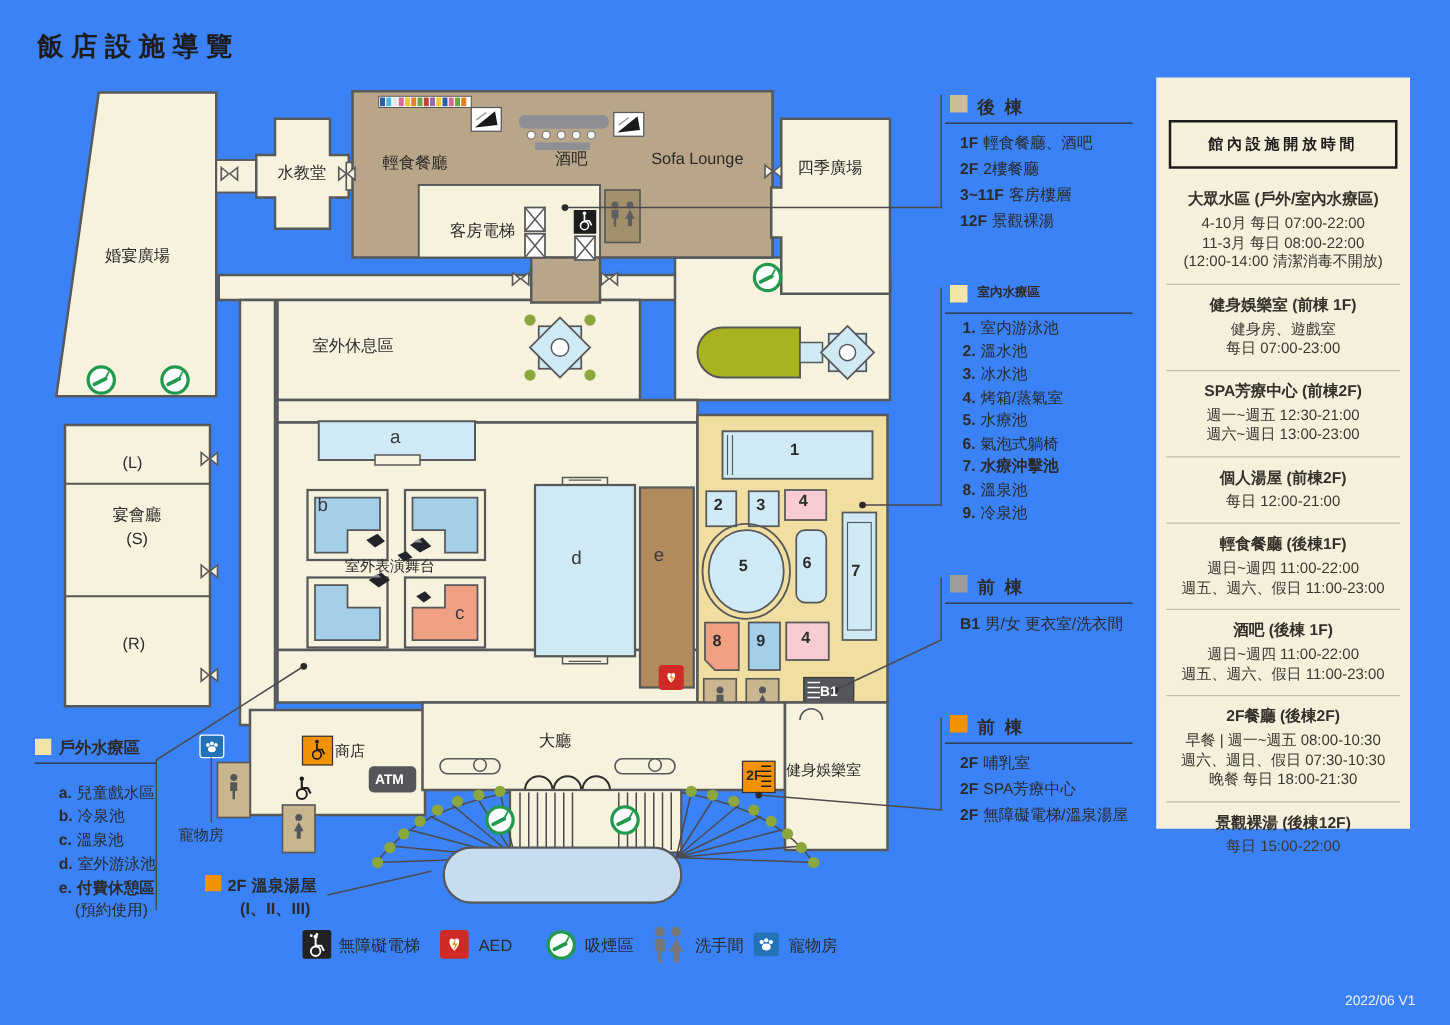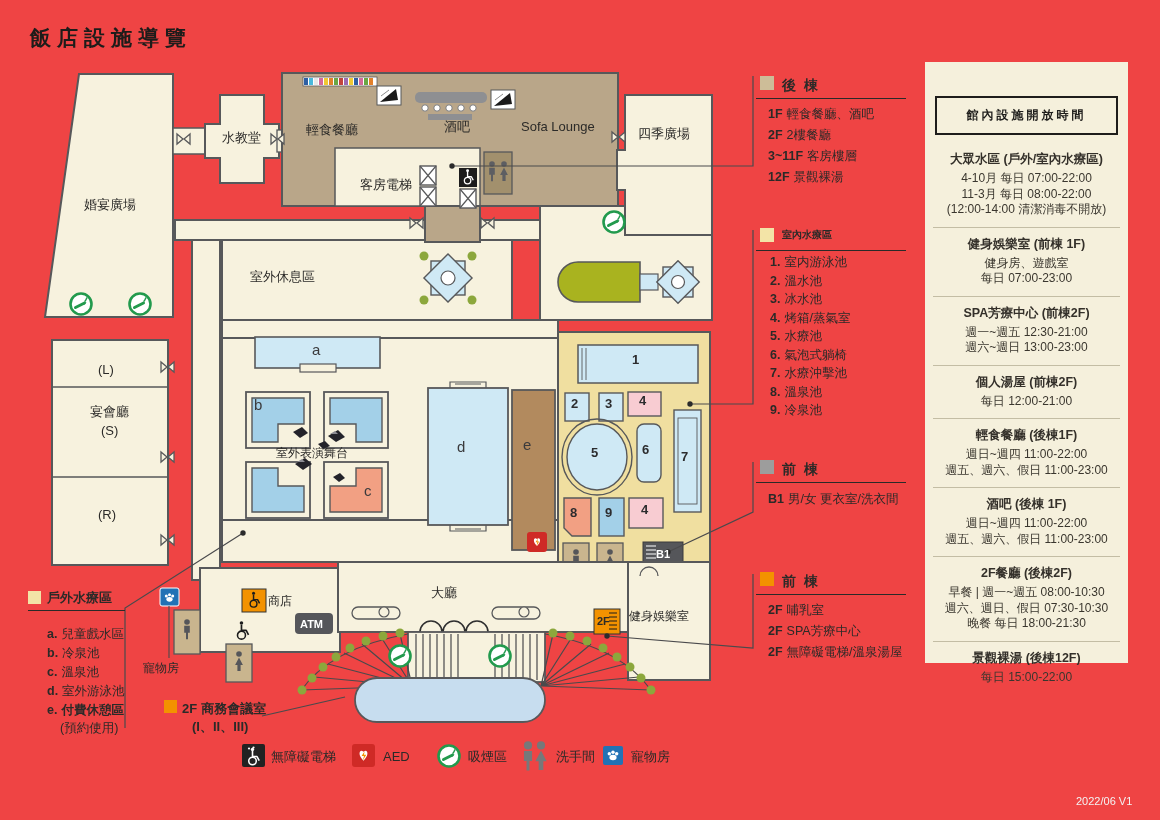--- a/index.html
+++ b/index.html
@@ -1,16 +1,16 @@
 <!DOCTYPE html>
 <html><head>
 <meta charset="utf-8">
 <style>
   html,body{margin:0;padding:0;background:#c9c9c9;}
-  .stage{position:relative;width:1160px;height:820px;background:#ef4444;overflow:hidden;
+  .stage{position:relative;width:1160px;height:820px;background:#3b82f6;overflow:hidden;
          font-family:"Liberation Sans","DejaVu Sans",sans-serif;color:#2b2a28;}
   svg.map{position:absolute;left:0;top:0;}
   .lbl{position:absolute;font-size:13px;line-height:1.15;color:#2b2a28;white-space:nowrap;}
   .b{font-weight:bold;}
   .small{font-size:12px;}
   .tiny{font-size:11px;}
   .white{color:#ffffff;}
   .ttl{font-size:21px;font-weight:bold;letter-spacing:6px;color:#1d1c1a;}
   .poolltr{font-size:15px;color:#3a3a3c;}
   .poolnum{font-size:13px;font-weight:bold;color:#2c2c2e;}
@@ -437,21 +437,21 @@
 
 <div class="sw" style="left:760px;top:228px;background:#f3e4a7;"></div>
 <div class="lbl b" style="left:782px;top:229px;font-size:10px;">室內水療區</div>
 <div class="rule" style="left:756px;top:250px;width:150px;"></div>
 <div class="legrow" style="left:770px;top:254px;"><b>1.</b><span>室内游泳池</span></div>
 <div class="legrow" style="left:770px;top:273px;"><b>2.</b><span>溫水池</span></div>
 <div class="legrow" style="left:770px;top:291px;"><b>3.</b><span>冰水池</span></div>
 <div class="legrow" style="left:770px;top:310px;"><b>4.</b><span>烤箱/蒸氣室</span></div>
 <div class="legrow" style="left:770px;top:328px;"><b>5.</b><span>水療池</span></div>
 <div class="legrow" style="left:770px;top:347px;"><b>6.</b><span>氣泡式躺椅</span></div>
-<div class="legrow" style="left:770px;top:365px;"><b>7.</b><span>水療沖擊池</span></div>
+<div class="legrow" style="left:770px;top:365px;font-weight:bold;"><b>7.</b><span>水療沖擊池</span></div>
 <div class="legrow" style="left:770px;top:384px;"><b>8.</b><span>溫泉池</span></div>
 <div class="legrow" style="left:770px;top:402px;"><b>9.</b><span>冷泉池</span></div>
 
 <div class="sw" style="left:760px;top:460px;background:#9d9d9c;"></div>
 <div class="lbl b" style="left:782px;top:461px;letter-spacing:2px;font-size:14px;">前 棟</div>
 <div class="rule" style="left:756px;top:482px;width:150px;"></div>
 <div class="legrow" style="left:768px;top:491px;text-align:center;"><b>B1</b><span>男/女 更衣室/洗衣間</span></div>
 
 <div class="sw" style="left:760px;top:572px;background:#f39200;"></div>
 <div class="lbl b" style="left:782px;top:573px;letter-spacing:2px;font-size:14px;">前 棟</div>
@@ -464,21 +464,21 @@
 <div class="lbl b" style="left:47px;top:591px;">戶外水療區</div>
 <div class="rule" style="left:28px;top:610px;width:97px;"></div>
 <div class="legrow" style="left:47px;top:626px;"><b>a.</b><span>兒童戲水區</span></div>
 <div class="legrow" style="left:47px;top:645px;"><b>b.</b><span>冷泉池</span></div>
 <div class="legrow" style="left:47px;top:664px;"><b>c.</b><span>溫泉池</span></div>
 <div class="legrow" style="left:47px;top:683px;"><b>d.</b><span>室外游泳池</span></div>
 <div class="legrow" style="left:47px;top:702px;font-weight:bold;"><b>e.</b><span>付費休憩區</span></div>
 <div class="legrow" style="left:60px;top:720px;">(預約使用)</div>
 
 <div class="sw" style="left:164px;top:700px;width:13px;height:13px;background:#f39200;"></div>
-<div class="legrow b" style="left:182px;top:700px;font-size:13px;"><b>2F</b><span>商務會議室</span></div>
+<div class="legrow b" style="left:182px;top:700px;font-size:13px;"><b>2F</b><span>溫泉湯屋</span></div>
 <div class="legrow b" style="left:192px;top:718px;font-size:13px;">(I、II、III)</div>
 
 <div class="lbl" style="left:271px;top:750px;">無障礙電梯</div>
 <div class="lbl" style="left:383px;top:750px;">AED</div>
 <div class="lbl" style="left:468px;top:750px;">吸煙區</div>
 <div class="lbl" style="left:556px;top:750px;">洗手間</div>
 <div class="lbl" style="left:631px;top:750px;">寵物房</div>
 
 <div class="panel">
   <div class="panel-title">館內設施開放時間</div>

